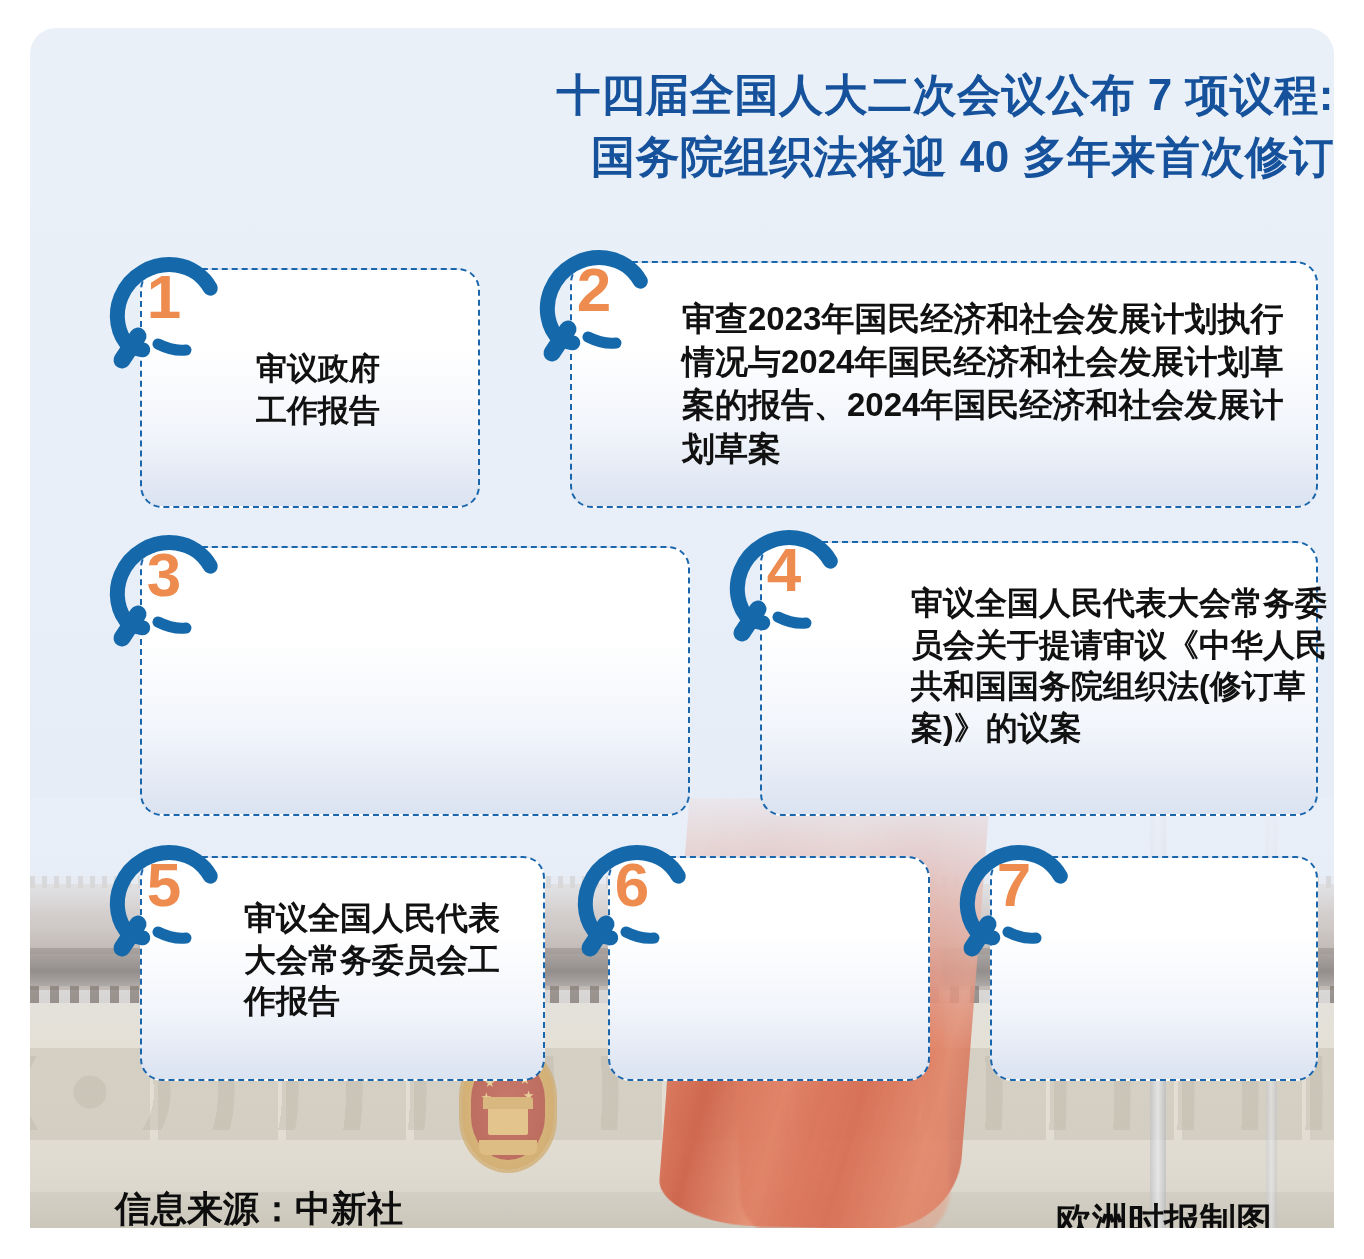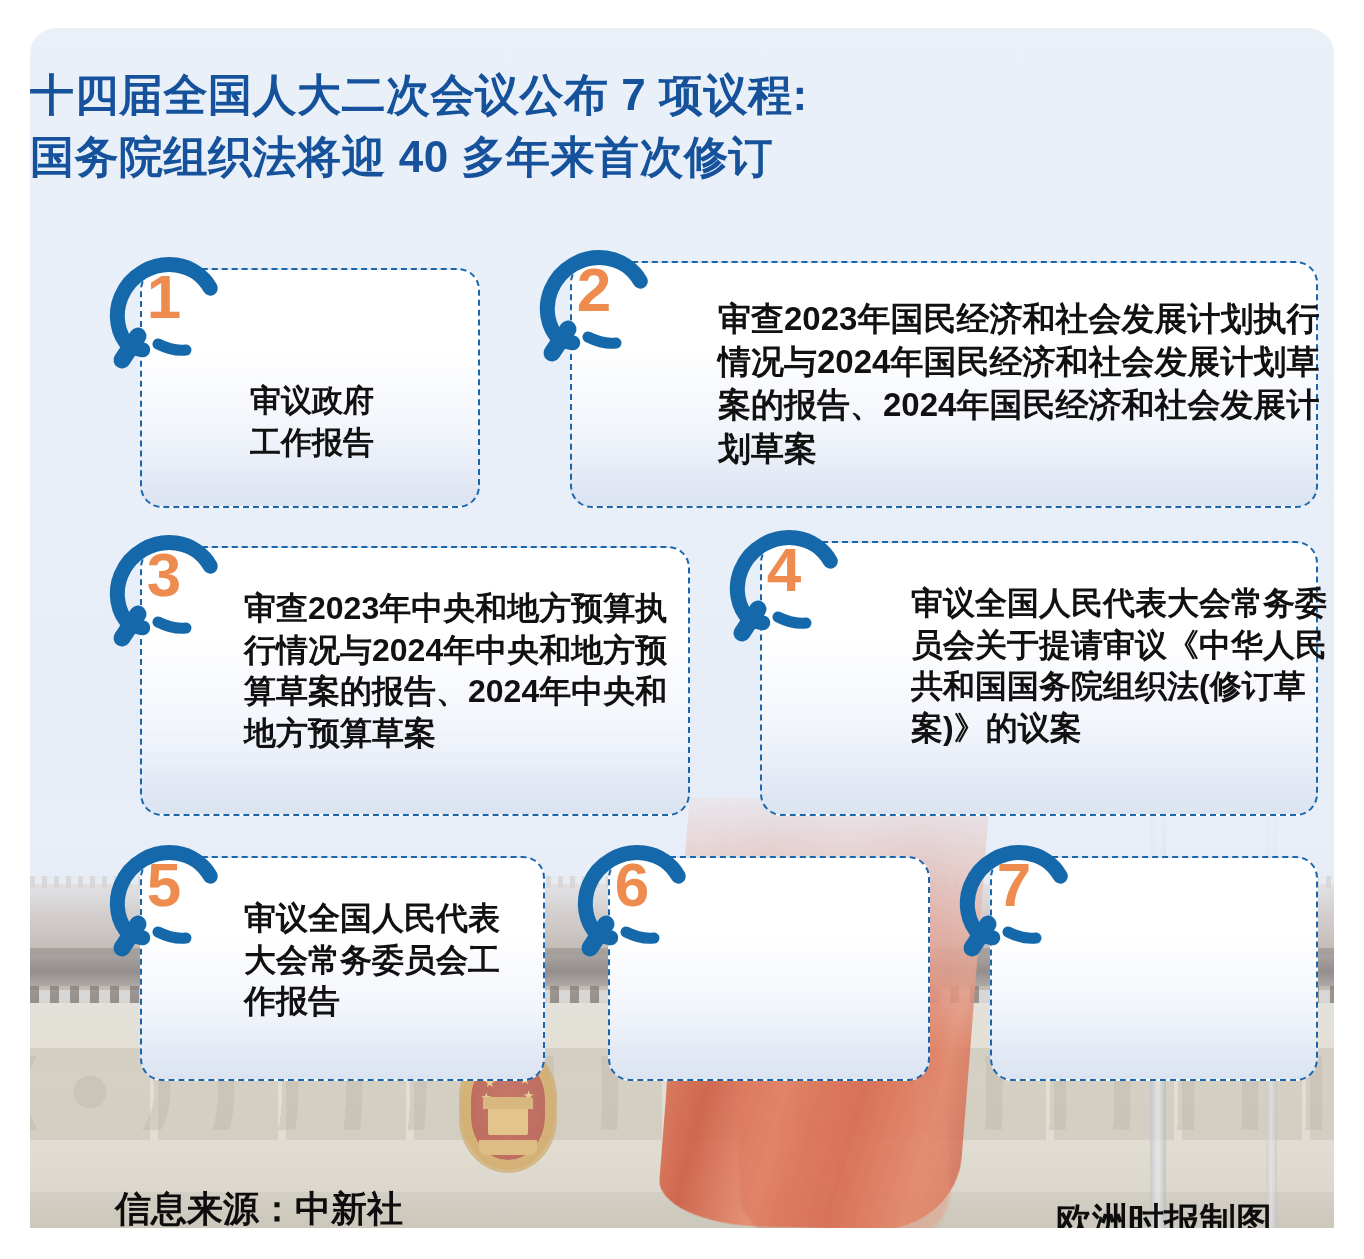--- a/index.html
+++ b/index.html
@@ -149,21 +149,21 @@
   }
   
   .bg-haze{
     position:absolute;left:0;right:0;top:0;height:250px;
     background:linear-gradient(180deg,rgba(233,239,248,0.92) 0%,rgba(233,239,248,0.45) 55%,rgba(233,239,248,0) 100%);
   }
 
   
   .title{
     position:absolute;left:0;right:0;top:36px;
-    text-align:left;
+    text-align:right;
     color:#16529c;
     font-weight:bold;
     font-size:44px;
     line-height:1.42;
     letter-spacing:.5px;
     z-index:6;
   }
   .title .ln{display:block;white-space:nowrap;}
 
   
@@ -181,24 +181,24 @@
     font-weight:bold;
     font-size:31px;
     line-height:1.34;
     letter-spacing:0px;
     white-space:pre-line;
   }
   .card.wide .txt{font-size:31px;line-height:1.30;}
 
   
   #card1{left:110px;top:240px;width:340px;height:240px;}
-  #card1 .txt{left:108px;top:78px;width:230px;margin-top:32px;}
+  #card1 .txt{left:114px;top:78px;width:230px;}
 
   #card2{left:540px;top:233px;width:748px;height:247px;}
-  #card2 .txt{left:110px;top:34px;width:616px;font-size:33px;line-height:1.31;margin-left:36px;}
+  #card2 .txt{left:110px;top:34px;width:616px;font-size:33px;line-height:1.31;}
 
   #card3{left:110px;top:518px;width:550px;height:270px;}
   #card3 .txt{left:102px;top:40px;width:430px;font-size:32px;line-height:1.30;}
 
   #card4{left:730px;top:513px;width:558px;height:275px;}
   #card4 .txt{left:110px;top:40px;width:430px;font-size:32px;line-height:1.30;margin-left:39px;}
 
   #card5{left:110px;top:828px;width:405px;height:225px;}
   #card5 .txt{left:102px;top:40px;width:280px;font-size:32px;line-height:1.30;}
 
@@ -310,21 +310,20 @@
 
     <div class="card" id="card3">
       <div class="badge">
         <svg viewBox="0 0 118 130" aria-hidden="true">
           <path d="M18 99 C5 87 2 66 9 49 C18 27 41 14 64 17 C86 20 103 38 104 60 C105 83 88 101 66 104 C49 106 30 102 18 99 Z" fill="none" stroke="#1569ab" stroke-width="15" stroke-linecap="round" stroke-dasharray="225 120" stroke-dashoffset="60"></path>
           <path d="M26 88 L10 112" stroke="#1569ab" stroke-width="17" stroke-linecap="round" fill="none"></path>
           <path d="M46 96 C56 101 66 103 74 102" stroke="#1569ab" stroke-width="11" stroke-linecap="round" fill="none"></path>
         </svg>
         <div class="num">3</div>
       </div>
-      <div class="txt">审查2023年中央和地方预算执行情况与2024年中央和地方预算草案的报告、2024年中央和地方预算草案</div>
     </div>
 
     <div class="card" id="card4">
       <div class="badge">
         <svg viewBox="0 0 118 130" aria-hidden="true">
           <path d="M18 99 C5 87 2 66 9 49 C18 27 41 14 64 17 C86 20 103 38 104 60 C105 83 88 101 66 104 C49 106 30 102 18 99 Z" fill="none" stroke="#1569ab" stroke-width="15" stroke-linecap="round" stroke-dasharray="225 120" stroke-dashoffset="60"></path>
           <path d="M26 88 L10 112" stroke="#1569ab" stroke-width="17" stroke-linecap="round" fill="none"></path>
           <path d="M46 96 C56 101 66 103 74 102" stroke="#1569ab" stroke-width="11" stroke-linecap="round" fill="none"></path>
         </svg>
         <div class="num">4</div>

